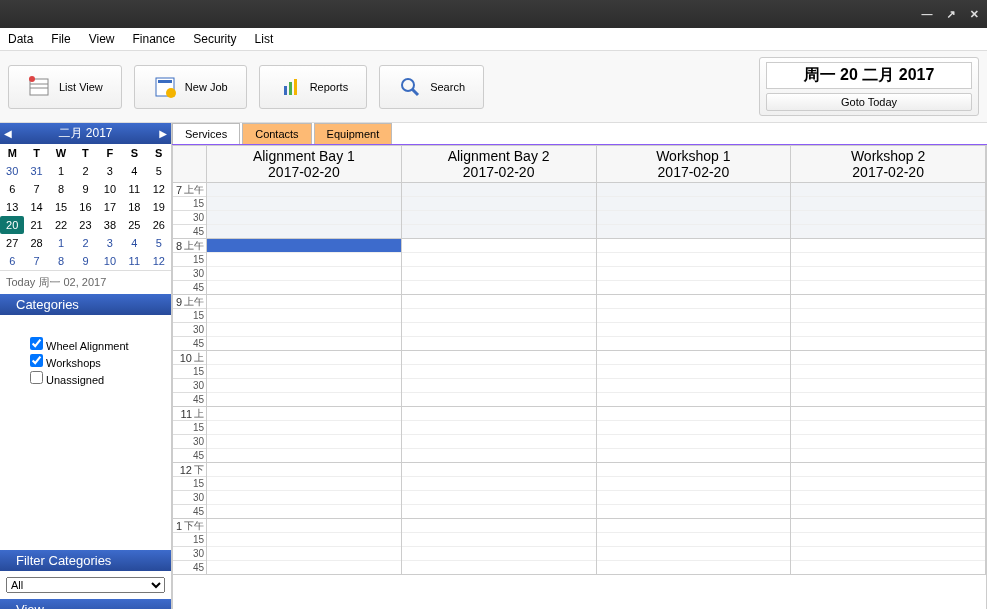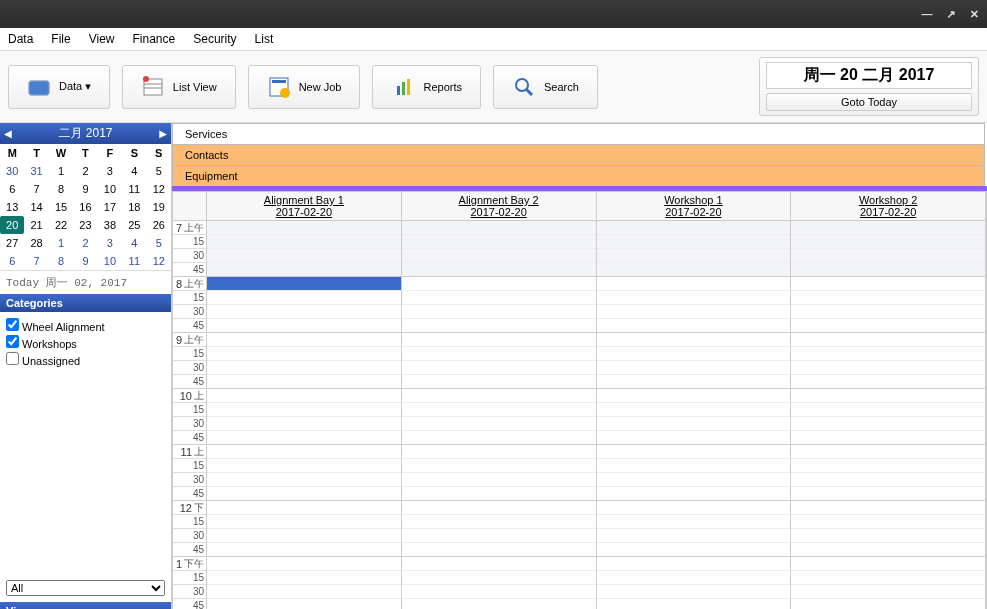--- a/index.html
+++ b/index.html
@@ -16,35 +16,35 @@
 .gotobtn { margin-top: 4px; text-align:center; border:1px solid #ccc; background: linear-gradient(#fff,#eee); border-radius:2px; cursor:pointer; font-size:11px; padding:2px 8px;}
 .body { display: flex; height: calc(609px - 28px - 26px - 58px); }
 .left { width: 172px; border-right: 1px solid #ccc; display:flex; flex-direction:column; overflow:hidden;}
 .calhdr { background: linear-gradient(#3d6bcc,#274a9a); color:#fff; display:flex; align-items:center; justify-content:space-between; padding:2px 4px; font-size:12px;}
 .calhdr .arrow { cursor:pointer; font-size:10px;}
 .cal { width:100%; border-collapse: collapse; }
 .cal th, .cal td { text-align:center; font-size:11px; padding:3px 0; width:14.28%; }
 .cal td { cursor:pointer; }
 .cal .other { color:#2a4ea3; }
 .cal .today { background:#0f766e; color:#fff; border-radius:2px;}
-.today-label { font-size:11px; color:#666; padding:4px 6px; border-top:1px solid #ddd;font-family:Liberation Mono, monospace;}
-.section-hdr { background: linear-gradient(#3d6bcc,#274a9a); color:#fff; padding:3px 6px; font-size:11px;font-weight:bold;}
-.catlist { padding:6px; }
+.today-label { font-size:11px; color:#666; padding:4px 6px; border-top:1px solid #ddd;}
+.section-hdr { background: linear-gradient(#3d6bcc,#274a9a); color:#fff; padding:3px 16px; font-size:13px;}
+.catlist { padding:22px;margin-left:8px; }
 .catlist label { display:block; font-size:11px; margin-bottom:2px;}
 .filterbox { padding:6px;}
 .filterbox select { width:100%; font-size:11px;}
 .spacer { flex:1; }
 .right { flex:1; display:flex; flex-direction:column; overflow:hidden;}
-.tabs { display:flex; border-bottom:5px solid #8b5cf6;flex-direction:column;}
+.tabs { display:flex; border-bottom:1px solid #8b5cf6;}
 .tab { border:1px solid #bbb; border-bottom:none; padding:4px 12px; margin-right:2px; background:#fdba74; font-size:11px; cursor:pointer;}
 .tab.active { background:#fff;}
 .gridwrap { flex:1; overflow:auto; position:relative; border:1px solid #ccc; margin:0;}
 .colshdr { display:flex; border-bottom:1px solid #ccc; background:#f7f7f7;}
 .timecol-hdr { width:34px; flex-shrink:0; border-right:1px solid #ccc;}
-.colhdr { flex:1; text-align:center; border-right:1px solid #ccc; padding:2px 0; font-size:11px;text-decoration:underline;}
+.colhdr { flex:1; text-align:center; border-right:1px solid #ccc; padding:2px 0; font-size:14px;}
 .grid { display:flex; }
 .timecol { width:34px; flex-shrink:0; border-right:1px solid #ccc; text-align:right; font-size:10px; color:#555;}
 .timecol .hr { height:14px; border-bottom:1px solid #ddd; padding-right:2px; display:flex; justify-content:flex-end; align-items:center;}
 .timecol .hr .h { font-size:11px; color:#333; margin-right:2px;}
 .daycol { flex:1; border-right:1px solid #ccc;}
 .daycol .slot { height:14px; border-bottom:1px solid #eee; background:#fff;}
 .daycol .slot.off { background:#f2f4f7;}
 .daycol .slot.sel { background:#3d6bcc;}
 .daycol .slot.div { border-bottom:1px solid #ccc;}
 svg { display:block; }
@@ -61,29 +61,20 @@
 <div class="menubar">
   <span>Data</span>
   <span>File</span>
   <span>View</span>
   <span>Finance</span>
   <span>Security</span>
   <span>List</span>
 </div>
 
 <div class="toolbar">
-  <div class="tbtn">
-    <span class="ic">
-        <svg width="24" height="24">
-          <rect x="2" y="6" width="20" height="14" rx="2" fill="#4a7ed4" stroke="#2756a4"></rect>
-          <rect x="2" y="6" width="20" height="14" rx="2" fill="none" stroke="#fff" stroke-width="0.5"></rect>
-        </svg>
-      </span>
-    <span>Data ▾</span>
-  </div>
   <div class="tbtn">
     <span class="ic">
         <svg width="24" height="24">
           <rect x="3" y="4" width="18" height="16" fill="#fff" stroke="#888"></rect>
           <line x1="3" y1="9" x2="21" y2="9" stroke="#888"></line>
           <line x1="3" y1="13" x2="21" y2="13" stroke="#888"></line>
           <circle cx="5" cy="4" r="3" fill="#d44"></circle>
         </svg>
       </span>
     <span>List View</span>
@@ -203,20 +194,21 @@
 
     <div class="section-hdr">Categories</div>
     <div class="catlist" id="catlist">
         <label><input type="checkbox" checked="" style=""> Wheel Alignment</label>
         <label><input type="checkbox" checked="" style=""> Workshops</label>
         <label><input type="checkbox" style=""> Unassigned</label>
       </div>
 
     <div class="spacer"></div>
 
+    <div class="section-hdr">Filter Categories</div>
     <div class="filterbox">
       <select id="filter-sel"><option>All</option></select>
     </div>
 
     <div class="section-hdr">View</div>
   </div>
 
   <div class="right">
     <div class="tabs">
       <div class="tab active">Services</div>

